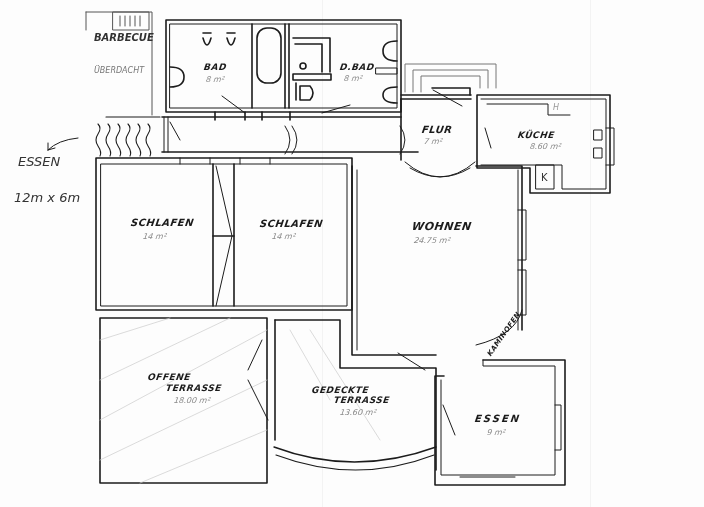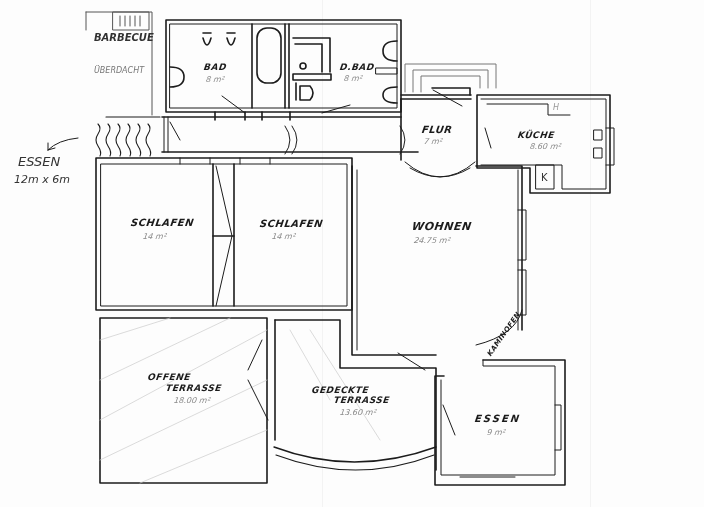--- a/index.html
+++ b/index.html
@@ -150,21 +150,21 @@
     <path d="M483 360 L483 366 L555 366 L555 475 L441 475 L441 380" stroke-width="1"></path>
     <path d="M555 405 L561 405 L561 450 L555 450" stroke-width="1"></path>
     <path d="M460 477 L515 477" stroke-width="1"></path>
     <path d="M443 405 L455 435" stroke-width="1"></path>
   </g>
 </svg>
 
 <div class="side" style="left:94px; top:32px; font-size:10px; font-weight:bold;">BARBECUE</div>
 <div class="side" style="left:94px; top:50px; font-size:8px; color:#777;margin-top:16px;">ÜBERDACHT</div>
 <div class="side" style="left:18px; top:154px; font-size:13px;">ESSEN</div>
-<div class="side" style="left:14px; top:173px; font-size:11px;">12m x 6m</div>
+<div class="side" style="left:14px; top:190px; font-size:13px;">12m x 6m</div>
 
 <div class="lbl" style="left:204px; top:62px; font-size:9px;">BAD</div>
 <div class="area" style="left:206px; top:75px;">8 m²</div>
 
 <div class="lbl" style="left:340px; top:62px; font-size:9px;">D.BAD</div>
 <div class="area" style="left:344px; top:74px;">8 m²</div>
 
 <div class="lbl" style="left:422px; top:124px; font-size:10px;">FLUR</div>
 <div class="area" style="left:424px; top:137px;">7 m²</div>
 

